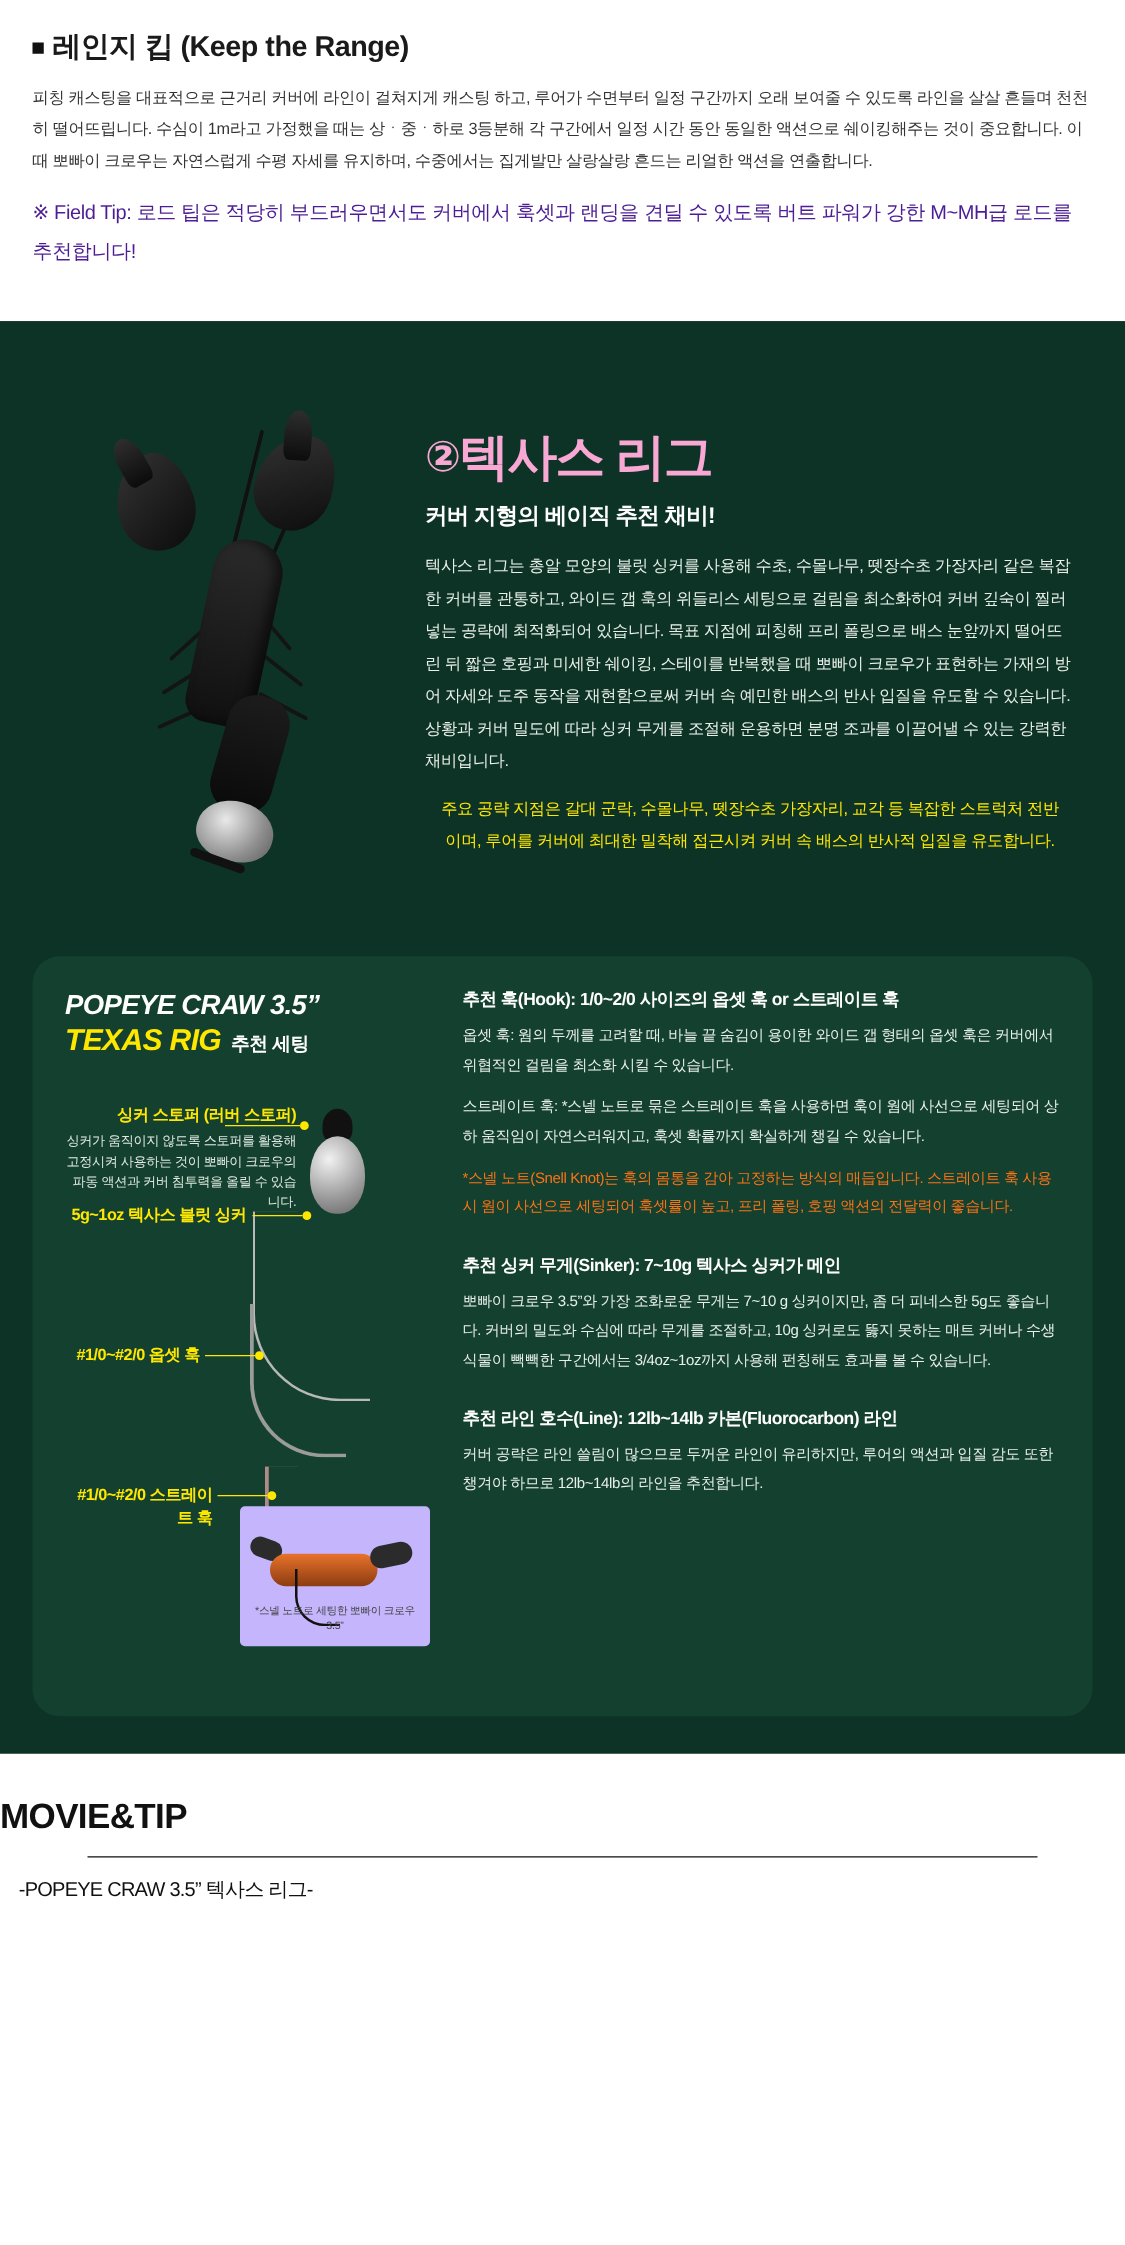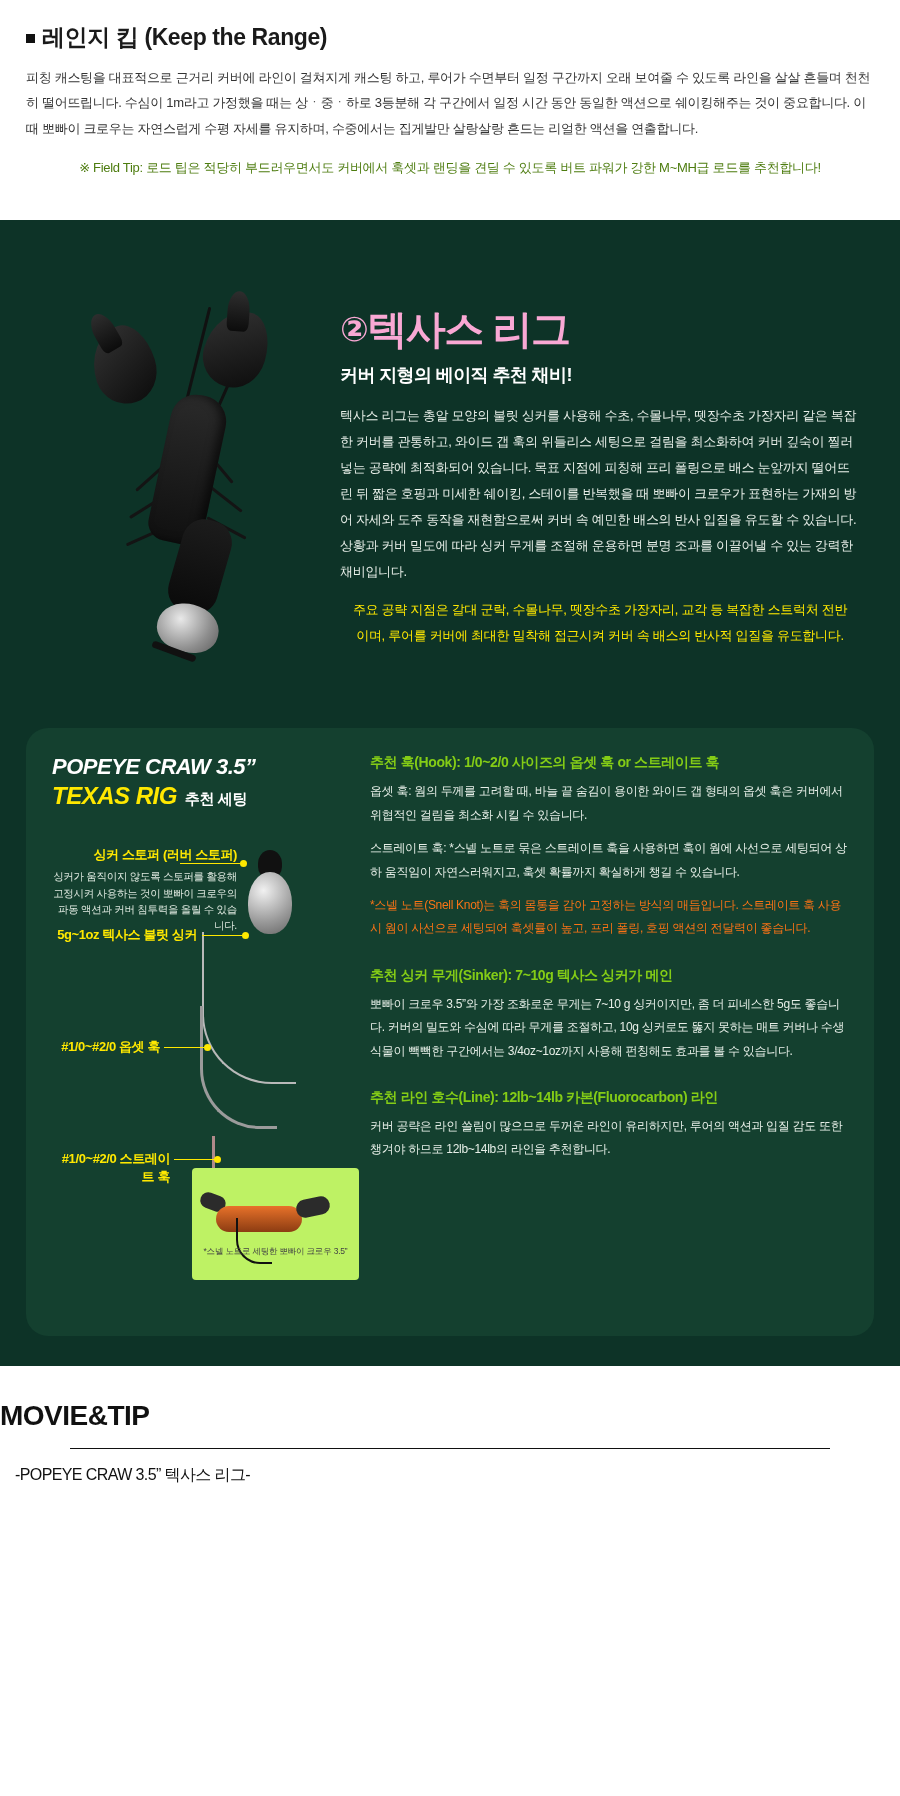--- a/index.html
+++ b/index.html
@@ -4,21 +4,21 @@
 <style>
   html,body{margin:0;padding:0;background:#ffffff;}
   body{width:900px;font-family:"Liberation Sans","DejaVu Sans",sans-serif;color:#222;}
   .page{width:900px;position:relative;overflow:hidden;}
 
   
   .top-sec{padding:22px 26px 10px 26px;}
   .top-title{font-size:23px;font-weight:bold;color:#1a1a1a;letter-spacing:-0.4px;margin:0 0 12px 0;}
   .top-title .sq{display:inline-block;width:9px;height:9px;background:#111;margin-right:7px;vertical-align:middle;}
   .top-para{font-size:13px;line-height:1.95;color:#333;letter-spacing:-0.3px;margin:0;}
-  .top-tip{font-size:13px;line-height:1.95;color:#4d7c0f;letter-spacing:-0.3px;margin:14px 0 0 0;text-align:center;}
+  .top-tip{font-size:16px;line-height:1.95;color:#4c1d95;letter-spacing:-0.3px;margin:14px 0 0 0;}
 
   
   .dark{background:#0d3327;color:#fff;padding:0 0 30px 0;position:relative;margin-top:30px;}
   .dark:before{content:"";display:block;height:4px;background:#0d3327;}
 
   .hero{display:flex;padding:60px 30px 0 10px;min-height:430px;}
   .hero-art{width:330px;position:relative;flex:0 0 330px;}
   .hero-txt{flex:1;padding-top:25px;padding-right:10px;}
 
   .rig-title{font-size:40px;font-weight:bold;color:#f9a8d4;letter-spacing:-1.5px;margin:0 0 14px 0;line-height:1;}
@@ -63,28 +63,28 @@
   .co-desc{position:absolute;color:#dfe9e0;font-size:10.5px;line-height:1.55;letter-spacing:-0.3px;width:185px;}
   .co-dot{position:absolute;width:7px;height:7px;background:#ffe800;border-radius:50%;}
   .co-line{position:absolute;height:1px;background:#ffe800;}
 
   .sinker{position:absolute;left:196px;top:36px;width:44px;height:62px;background:radial-gradient(circle at 35% 30%,#f1f1f1,#9a9a9a 60%,#656565);border-radius:50% 50% 46% 46%;}
   .stopper{position:absolute;left:206px;top:14px;width:24px;height:28px;background:#111;border-radius:50% 50% 40% 40%;}
   .hookwire{position:absolute;left:150px;top:96px;width:92px;height:150px;border-left:2px solid #b9b9b9;border-bottom:2px solid #b9b9b9;border-radius:0 0 0 70px;}
   .hook1{position:absolute;left:148px;top:170px;width:74px;height:120px;border:3px solid #9b9b9b;border-top:none;border-right:none;border-radius:0 0 0 60px;}
   .hook2{position:absolute;left:160px;top:300px;width:62px;height:140px;border:3px solid #b08a8a;border-top:none;border-right:none;border-radius:0 0 0 50px;}
 
-  .lurebox{position:absolute;left:140px;top:332px;width:167px;height:112px;background:#bef264;border-radius:4px;overflow:hidden;}
+  .lurebox{position:absolute;left:140px;top:332px;width:152px;height:112px;background:#c4b5fd;border-radius:4px;overflow:hidden;}
   .lure-body{position:absolute;left:24px;top:38px;width:86px;height:26px;background:linear-gradient(180deg,#e8722a,#8c3c12);border-radius:14px;}
   .lure-tail{position:absolute;left:104px;top:30px;width:34px;height:18px;background:#2b2b2b;border-radius:10px;transform:rotate(-12deg);}
   .lure-claw{position:absolute;left:8px;top:26px;width:26px;height:16px;background:#2b2b2b;border-radius:10px;transform:rotate(20deg);}
   .lure-hook{position:absolute;left:44px;top:50px;width:34px;height:44px;border:2px solid #111;border-top:none;border-right:none;border-radius:0 0 0 24px;}
   .lure-cap{position:absolute;left:6px;top:78px;right:6px;font-size:8.5px;color:#444;text-align:center;letter-spacing:-0.2px;}
 
-  .r-head{color:#84cc16;font-size:14px;font-weight:bold;letter-spacing:-0.4px;margin:0 0 8px 0;}
+  .r-head{color:#ffffff;font-size:14px;font-weight:bold;letter-spacing:-0.4px;margin:0 0 8px 0;}
   .r-head.sp{margin-top:26px;}
   .r-body{color:#e7efe8;font-size:12px;line-height:1.95;letter-spacing:-0.3px;margin:0 0 10px 0;}
   .r-body.y{color:#f97316;}
 
   
   .footer{background:#ffffff;padding:34px 0 26px 0;text-align:left;}
   .movie{font-size:28px;font-weight:bold;letter-spacing:-0.5px;color:#111;margin:0;}
   .rule{width:760px;height:1px;background:#111;margin:16px auto;}
   .foot-sub{font-size:16px;font-weight:normal;letter-spacing:-0.6px;color:#111;margin:15px;}
 </style>

